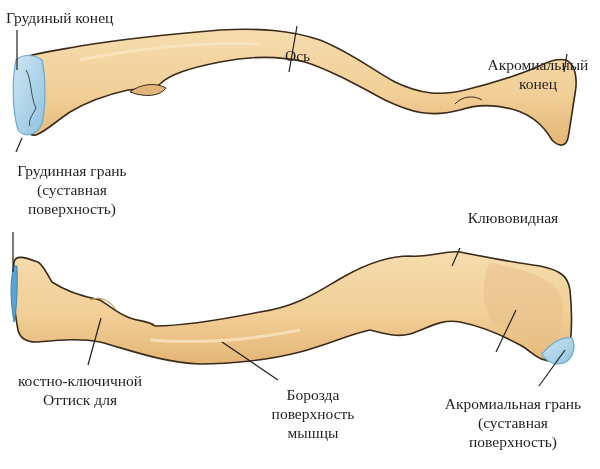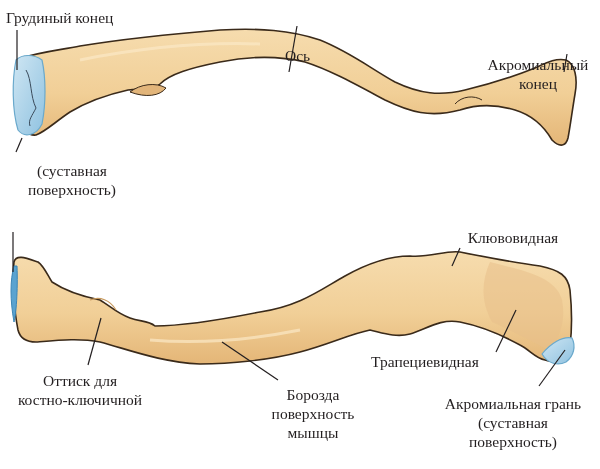--- a/index.html
+++ b/index.html
@@ -89,40 +89,40 @@
 <div class="label" style="left:285px; top:0;margin-top:46px;">
   <span>Ось</span>
 </div>
 
 <div class="label" style="left:476px; top:15px; width:124px;margin-top:40px;">
   <span>Акромиальный</span>
   <span>конец</span>
 </div>
 
 <div class="label" style="left:2px; top:161px; width:140px;">
+  <span>Грудинная грань</span>
   <span>(суставная</span>
   <span>поверхность)</span>
 </div>
 
-<div class="label" style="left:454px; top:228px; width:118px;">
+<div class="label" style="left:454px; top:208px; width:118px;">
   <span>Клювовидная</span>
 </div>
 
 <div class="label" style="left:0px; top:371px; width:160px;">
+  <span>костно-ключичной</span>
   <span>Оттиск для</span>
-  <span>костно-ключичной</span>
 </div>
 
 <div class="label" style="left:252px; top:385px; width:122px;">
   <span>Борозда</span>
   <span>поверхность</span>
   <span>мышцы</span>
 </div>
 
 <div class="label" style="left:355px; top:352px; width:140px;">
-  <span>Трапециевидная</span>
 </div>
 
 <div class="label" style="left:428px; top:394px; width:170px;">
   <span>Акромиальная грань</span>
   <span>(суставная</span>
   <span>поверхность)</span>
 </div>
 
 </body></html>

